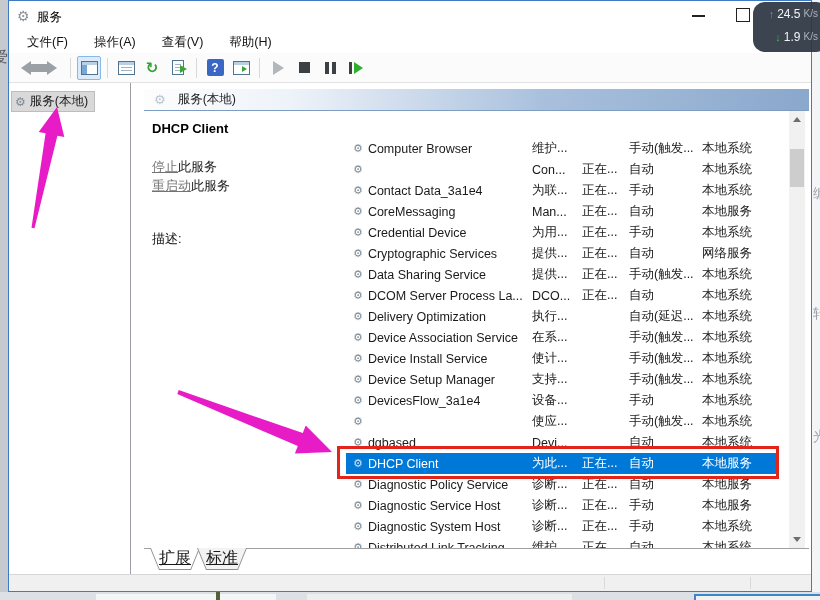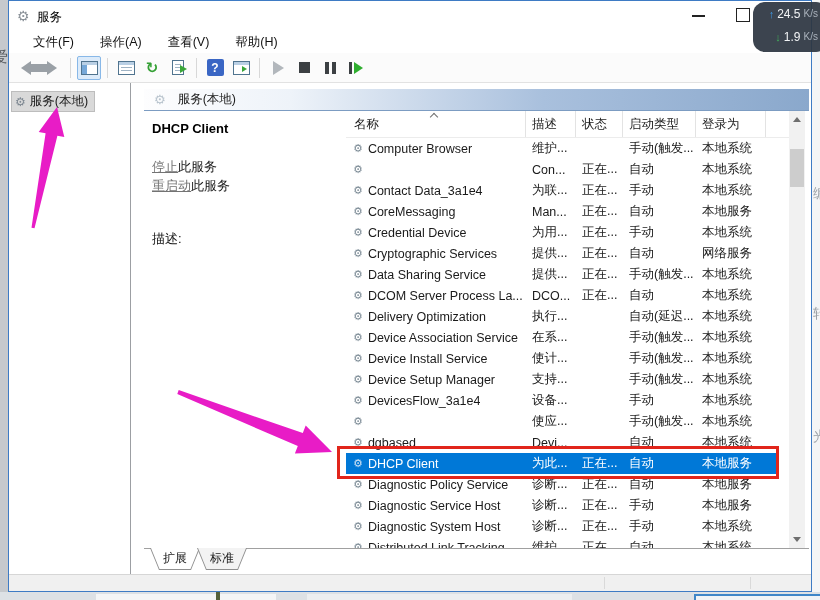--- a/index.html
+++ b/index.html
@@ -20,21 +20,21 @@
   .win { position:absolute; left:8px; top:0; width:804px; height:592px; background:#fff; border:1px solid #3e7bc4; }
   .titlebar { position:relative; height:30px; background:#fff; }
   .title-gear { position:absolute; left:8px; top:7px; font-size:14px; color:#8a9198; }
   .title-text { position:absolute; left:28px; top:8px; font-size:12.5px; color:#000; }
   .cap-btn { position:absolute; top:0; width:36px; height:28px; text-align:center; }
   .cap-min { left:672px; }
   .cap-min .bar { position:absolute; left:11px; top:14px; width:13px; height:1.6px; background:#222; }
   .cap-max { left:716px; }
   .cap-max .box { position:absolute; left:11px; top:7px; width:14px; height:14px; border:1.6px solid #222; background:#fff; }
 
-  .menubar { position:relative; height:22px; padding-left:16px; display:flex; align-items:center; background:#fff; }
+  .menubar { position:relative; height:22px; padding-left:10px; display:flex; align-items:center; background:#fff; }
   .menu-item { padding:2px 8px; margin-right:10px; color:#111; }
 
   .toolbar { position:relative; height:30px; display:flex; align-items:center; padding-left:4px; border-bottom:1px solid #e2e2e2; background:#fbfbfb; }
   .tb { height:24px; min-width:24px; display:flex; align-items:center; justify-content:center; margin:0 1px; }
   .tsep { width:1px; height:20px; background:#d8d8d8; margin:0 5px; }
   .arr-back, .arr-fwd { width:0; height:0; border-top:7px solid transparent; border-bottom:7px solid transparent; position:relative; }
   .arr-back { border-right:10px solid #9aa0a6; }
   .arr-back::after { content:""; position:absolute; left:10px; top:-4px; width:8px; height:8px; background:#9aa0a6; }
   .arr-fwd { border-left:10px solid #9aa0a6; }
   .arr-fwd::before { content:""; position:absolute; right:10px; top:-4px; width:8px; height:8px; background:#9aa0a6; }
@@ -101,21 +101,21 @@
   .vscroll { position:absolute; right:0; top:0; width:16px; bottom:0; background:#f1f1f1; }
   .sb-btn { position:absolute; left:0; width:16px; height:17px; display:flex; align-items:center; justify-content:center; }
   .sb-up { top:0; } .sb-down { bottom:0; }
   .tri-up { width:0; height:0; border-left:4px solid transparent; border-right:4px solid transparent; border-bottom:5px solid #6e6e6e; }
   .tri-down { width:0; height:0; border-left:4px solid transparent; border-right:4px solid transparent; border-top:5px solid #6e6e6e; }
   .sb-thumb { position:absolute; left:1px; top:38px; width:14px; height:38px; background:#cdcdcd; }
 
   .tabsbar { position:absolute; left:8px; right:2px; bottom:3px; height:23px; border-top:1px solid #a0a0a0; background:#fff; }
   .tab { position:absolute; top:-1px; height:22px; }
   .tab .outer { position:absolute; inset:0; background:#8f8f8f; clip-path:polygon(0 0,100% 0,calc(100% - 9px) 100%,9px 100%); }
-  .tab .inner { position:absolute; left:1px; right:1px; top:0; bottom:1px; background:#fff; clip-path:polygon(0 0,100% 0,calc(100% - 8.5px) 100%,8.5px 100%); display:flex; align-items:center; justify-content:center; font-size:12px; }
+  .tab .inner { position:absolute; left:1px; right:1px; top:0; bottom:1px; background:#fff; clip-path:polygon(0 0,100% 0,calc(100% - 8.5px) 100%,8.5px 100%); display:flex; align-items:center; justify-content:center; font-size:16px;text-decoration:underline; }
   .tab1 { left:6px; width:50px; }
   .tab2 { left:53px; width:50px; }
   .tab2 .inner { background:#f3f3f3; }
 
   .statusbar { position:absolute; left:0; bottom:0; width:100%; height:17px; background:#f0f0f0; border-top:1px solid #d6d6d6; }
   .statusbar .div1 { position:absolute; left:595px; top:2px; bottom:2px; width:1px; background:#d9d9d9; }
   .statusbar .div2 { position:absolute; right:60px; top:2px; bottom:2px; width:1px; background:#d9d9d9; }
 
   
   .net { position:absolute; left:753px; top:2px; width:75px; height:50px; background:rgba(45,54,66,0.93); border-radius:12px; color:#fff; overflow:hidden; }
@@ -246,39 +246,20 @@
         <div class="svc-links">
           <div><span class="link">停止</span><span>此服务</span></div>
           <div><span class="link">重启动</span><span>此服务</span></div>
         </div>
         <div class="svc-desc">
           <span class="lbl">描述:</span>
         </div>
       </div>
 
       <div class="list-pane">
-        <div class="lheader">
-          <span class="hcell h-name">
-              <i class="sort-chev"></i>
-              <span>名称</span>
-            </span>
-          <span class="hcell h-desc">
-              <span>描述</span>
-            </span>
-          <span class="hcell h-status">
-              <span>状态</span>
-            </span>
-          <span class="hcell h-startup">
-              <span>启动类型</span>
-            </span>
-          <span class="hcell h-logon">
-              <span>登录为</span>
-            </span>
-          <span class="hcell h-fill"></span>
-        </div>
         <div class="rows">
             <div class="trow">
     <span class="c-name">
                 <span class="gear">⚙</span>
                 <span class="nm">Computer Browser</span>
               </span>
     <span class="c-desc">维护...</span>
     <span class="c-status"></span>
     <span class="c-startup">手动(触发...</span>
     <span class="c-logon">本地系统</span>

